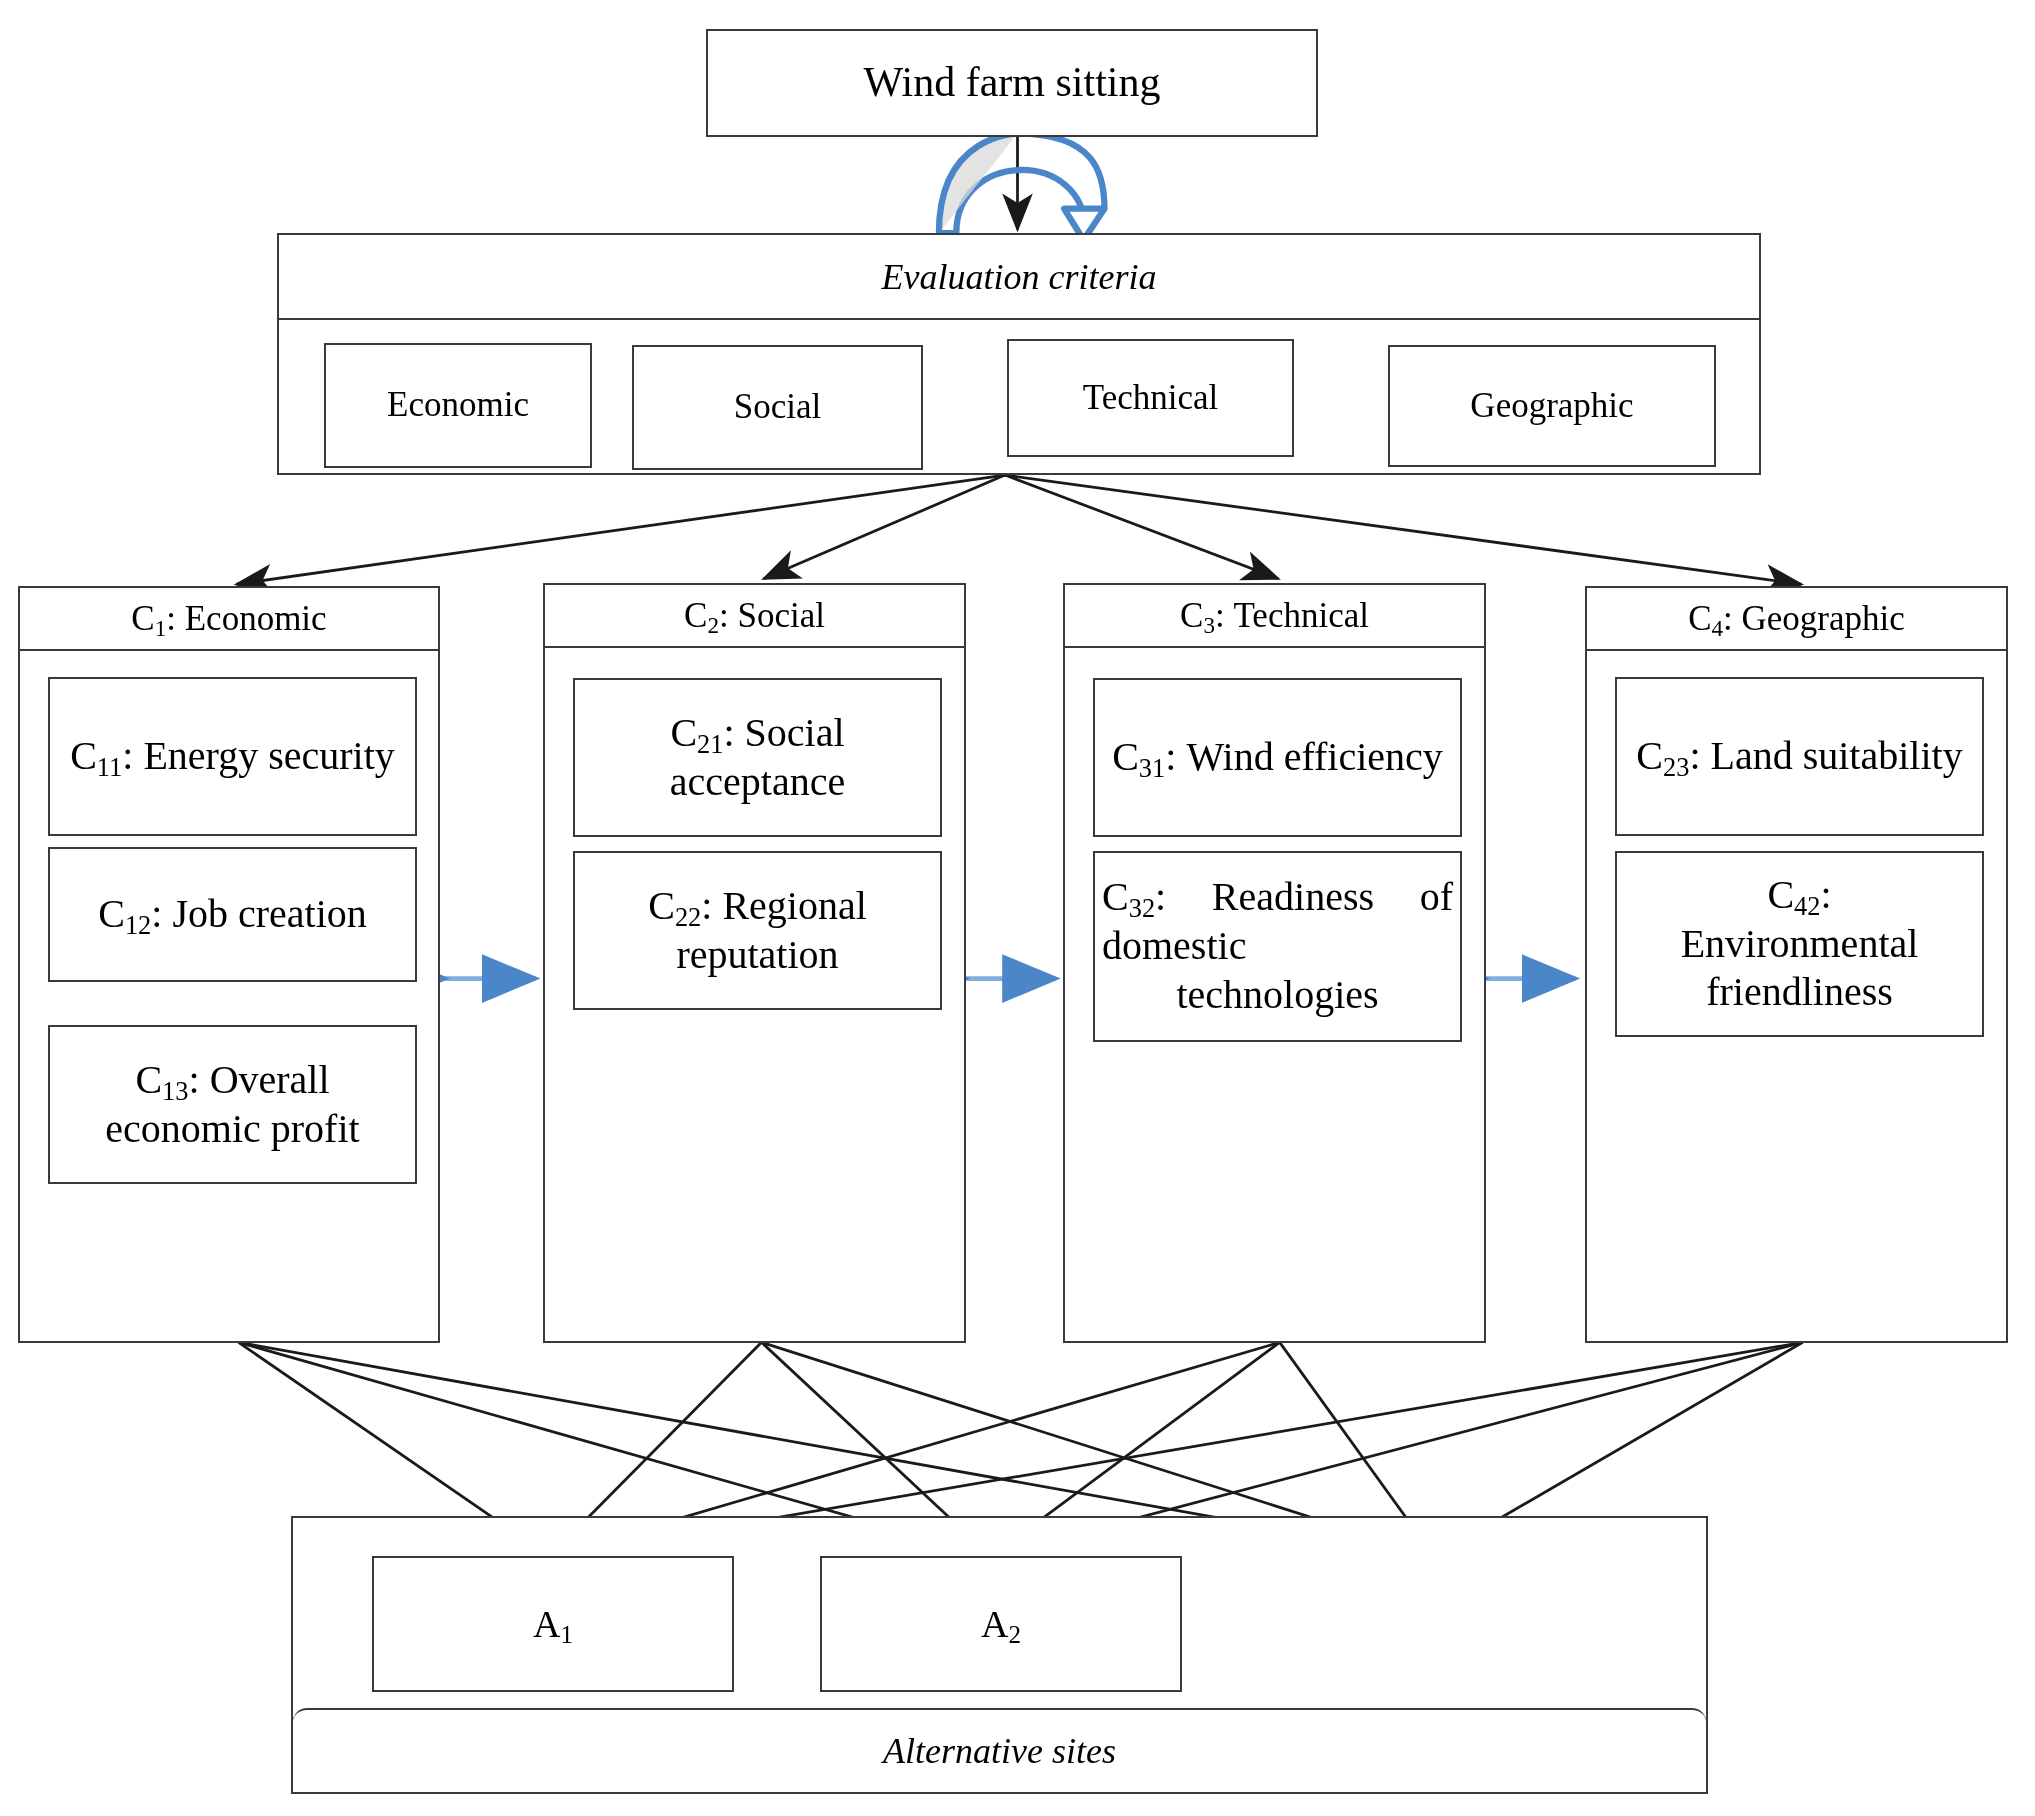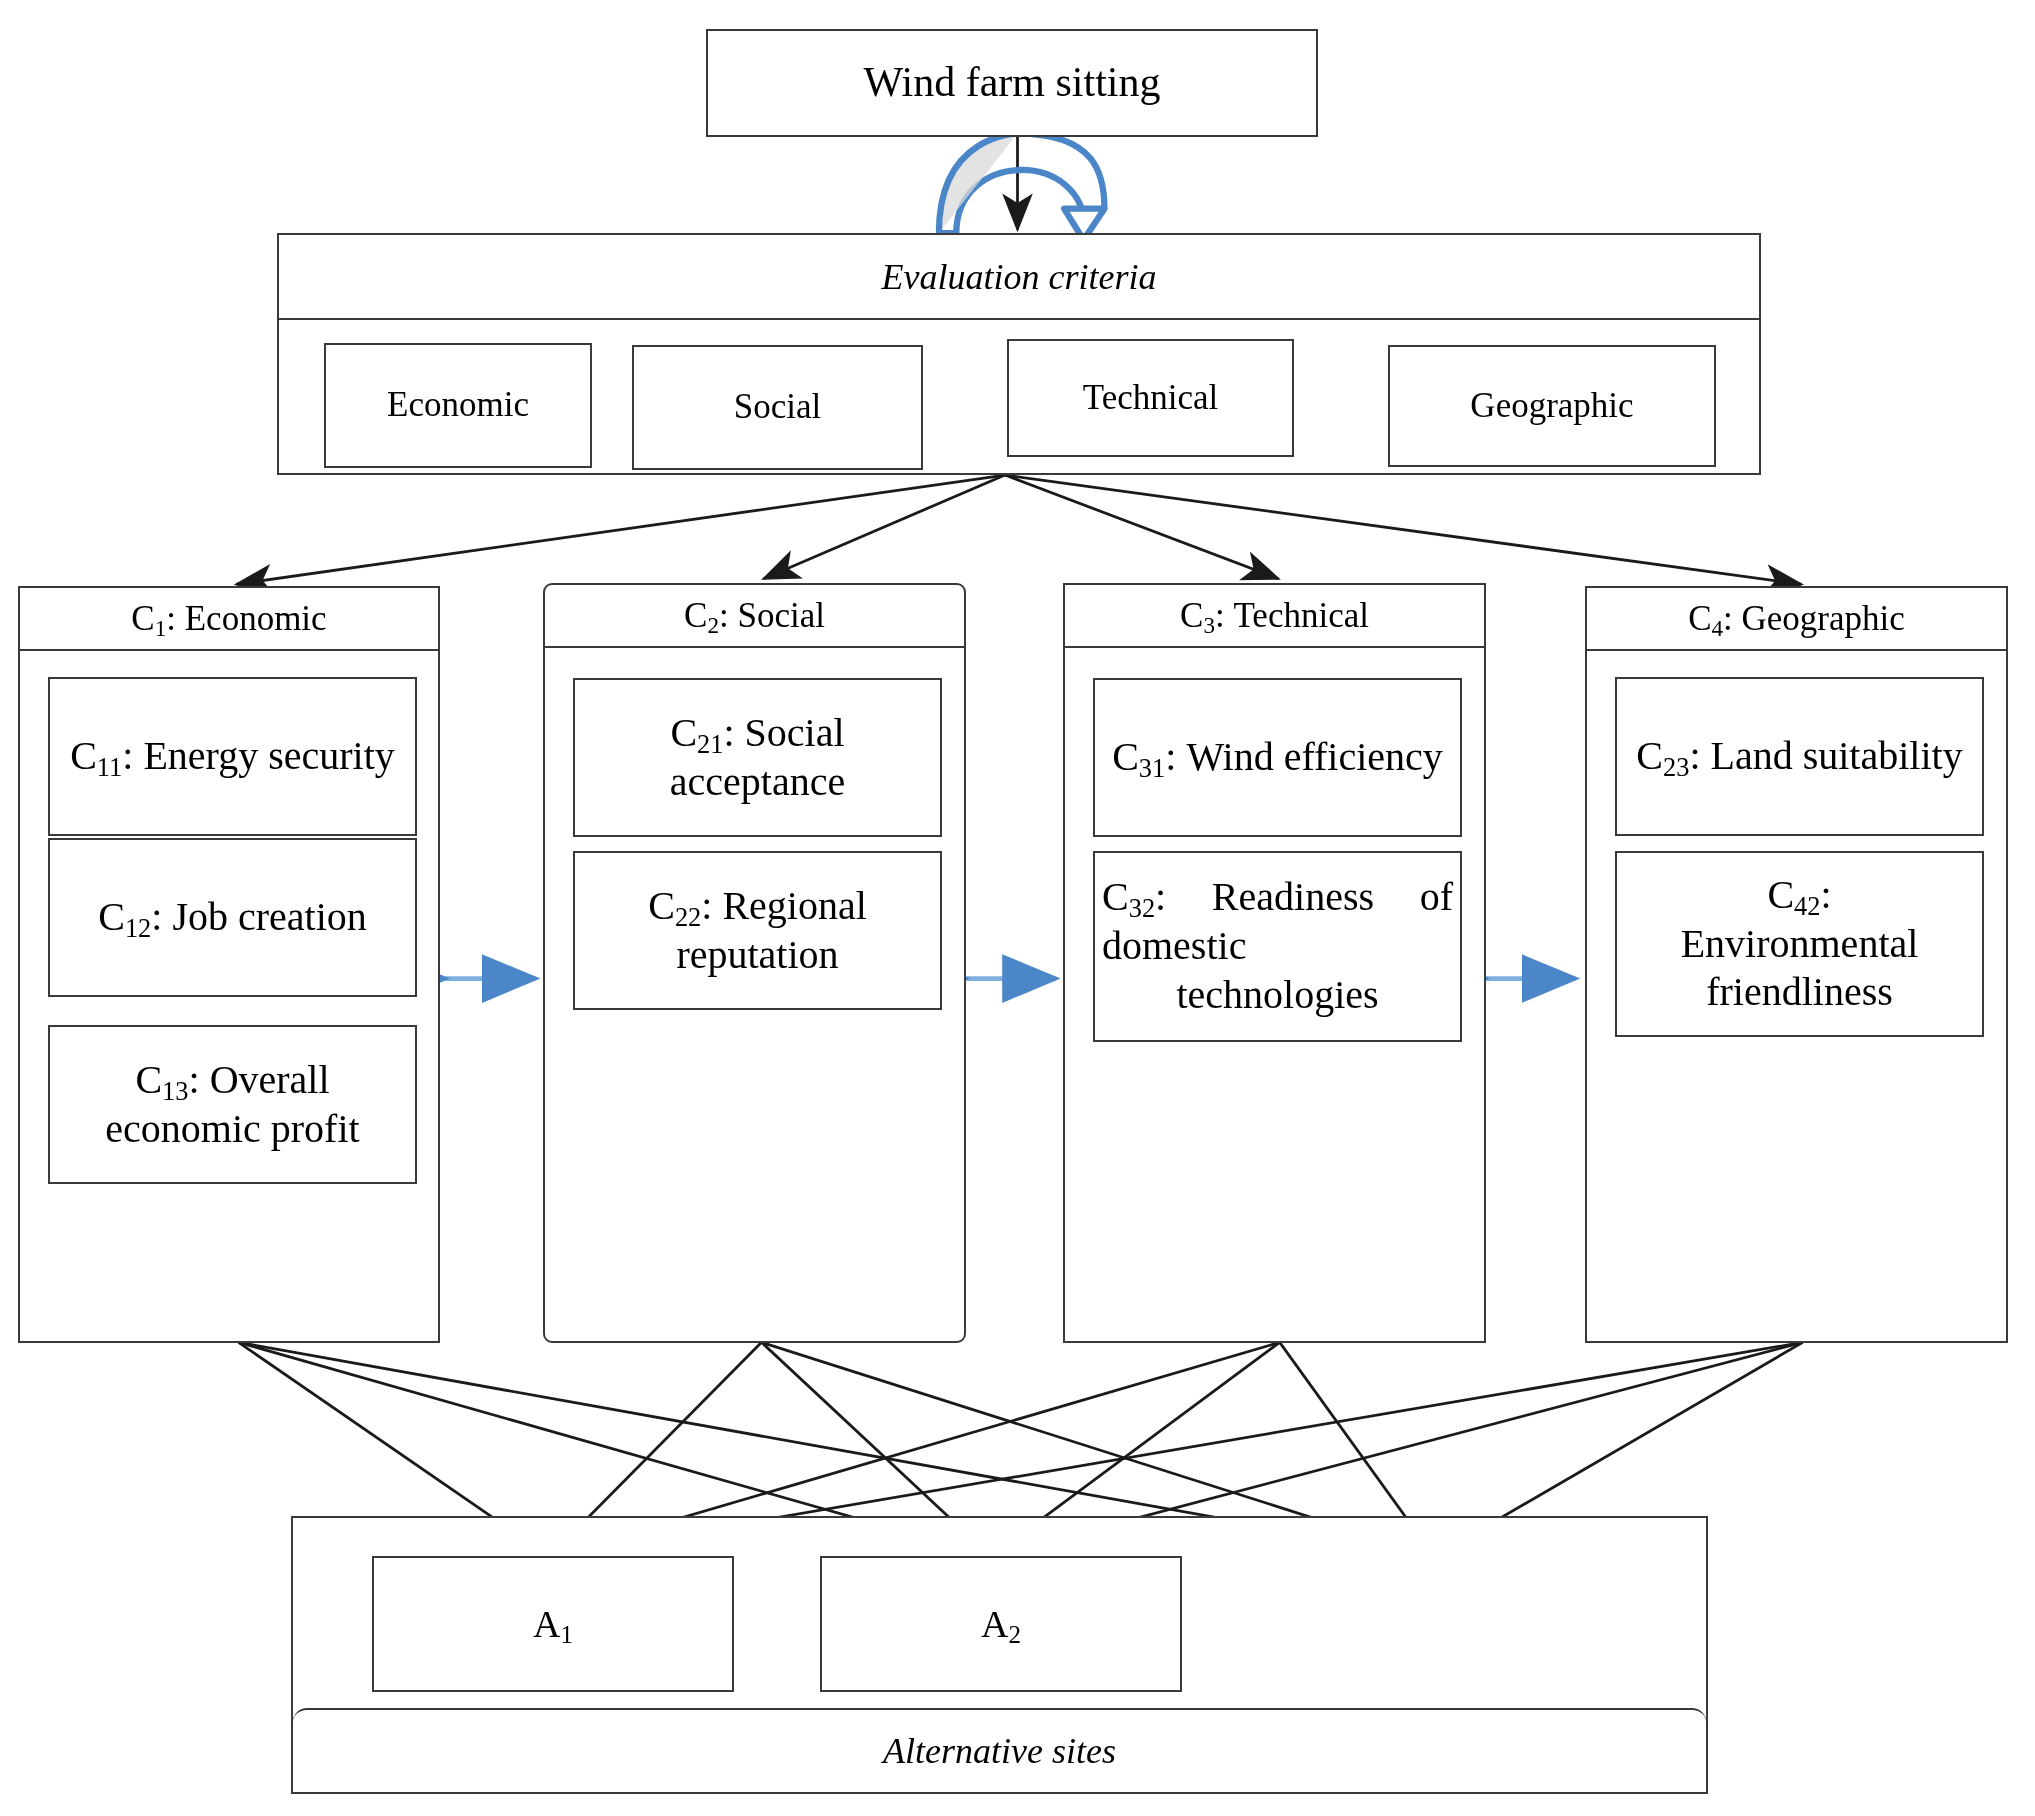--- a/index.html
+++ b/index.html
@@ -109,33 +109,33 @@
     <div class="colhead">
       <span>
         <span>C</span><sub>1</sub>:&nbsp;<span>Economic</span>
       </span>
     </div>
     <div class="box subbox" style="left:28px;top:89px;width:369px;height:159px;">
       <span>
         <span>C</span><sub>11</sub>:&nbsp;<span>Energy security</span>
       </span>
     </div>
-    <div class="box subbox" style="left:28px;top:250px;width:369px;height:159px;">
+    <div class="box subbox" style="left:28px;top:259px;width:369px;height:135px;">
       <span>
         <span>C</span><sub>12</sub>:&nbsp;<span>Job creation</span>
       </span>
     </div>
     <div class="box subbox" style="left:28px;top:437px;width:369px;height:159px;">
       <span>
         <span>C</span><sub>13</sub>:&nbsp;<span>Overall economic profit</span>
       </span>
     </div>
   </div>
 
-  <div class="colwrap" style="left:543px;top:583px;width:423px;height:760px;border-radius:9px;">
+  <div class="colwrap" style="left:543px;top:583px;width:423px;height:760px;">
     <div class="colhead">
       <span>
         <span>C</span><sub>2</sub>:&nbsp;<span>Social</span>
       </span>
     </div>
     <div class="box subbox" style="left:28px;top:93px;width:369px;height:159px;">
       <span>
         <span>C</span><sub>21</sub>:&nbsp;<span>Social acceptance</span>
       </span>
     </div>

